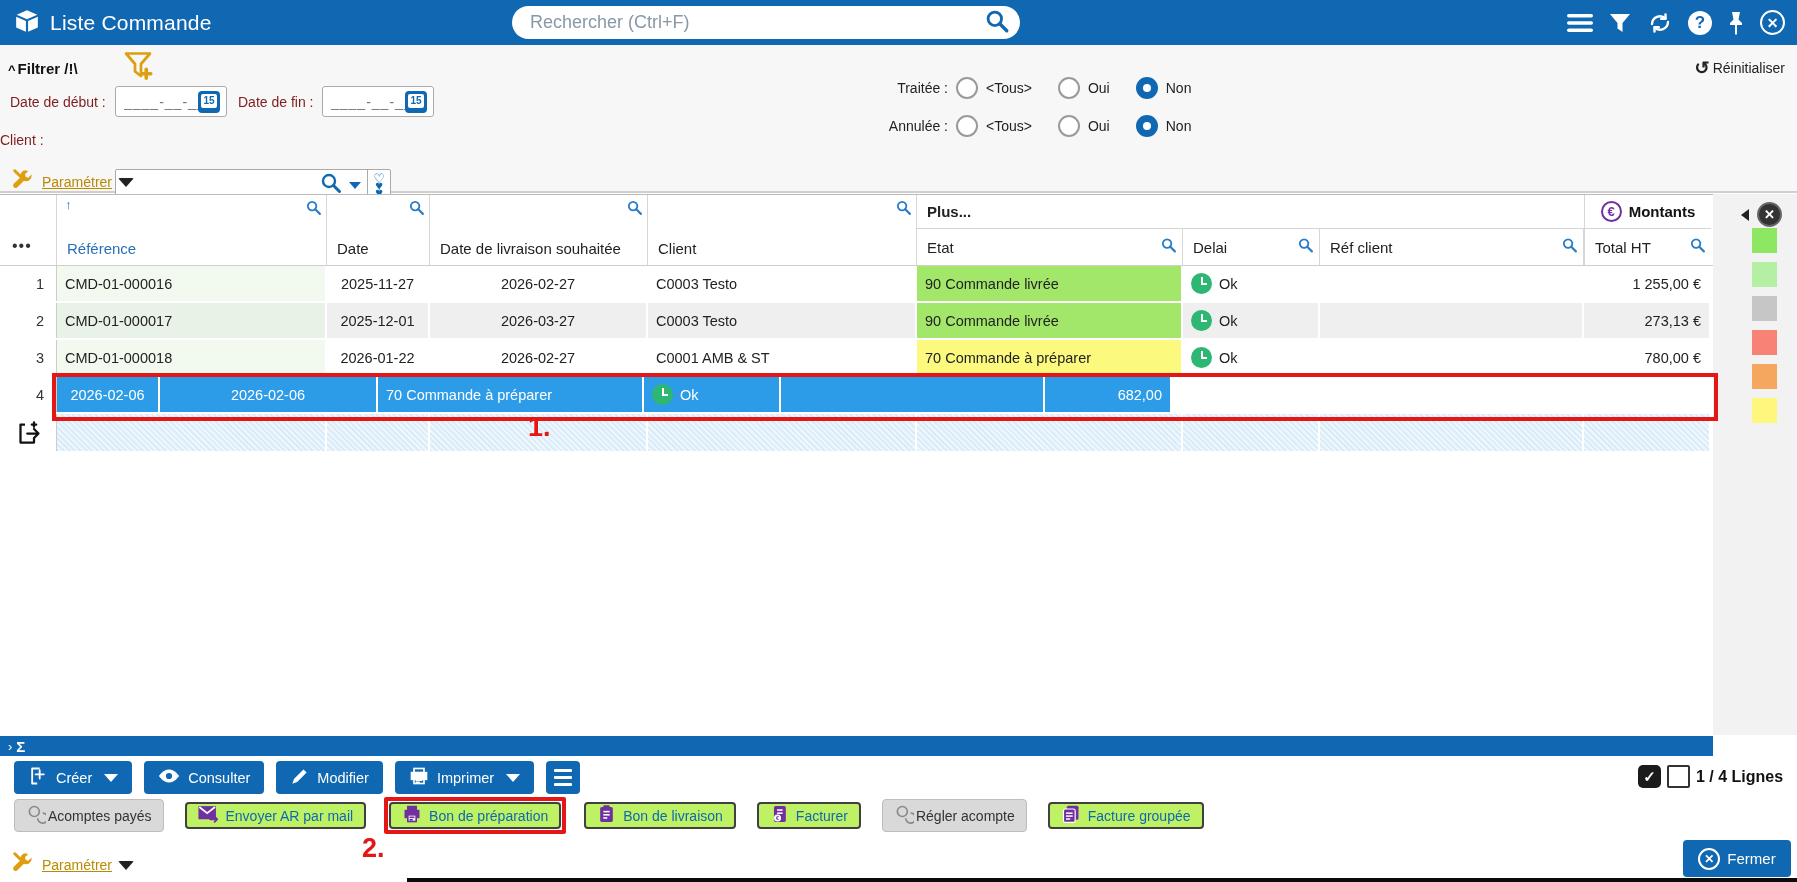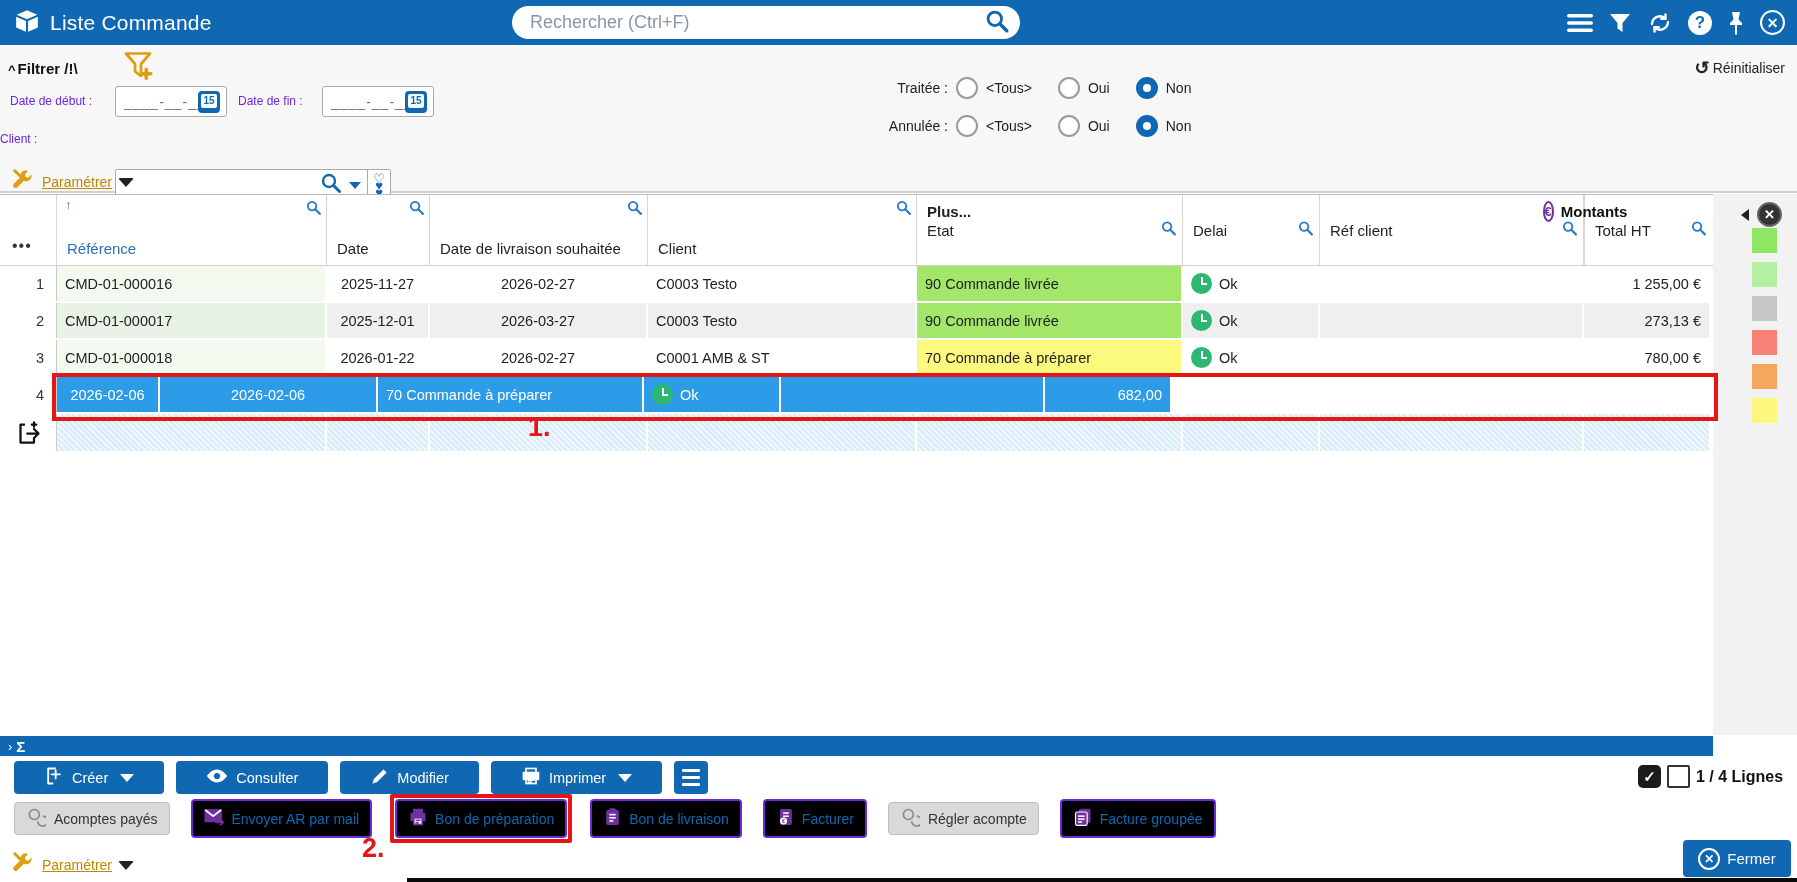--- a/index.html
+++ b/index.html
@@ -29,21 +29,21 @@
 
   
   .filterpanel { left:0; top:45px; width:1797px; height:148px; background:#f7f7f7;
     border-bottom:2px solid #cfcfcf; }
   .filtrer-label { position:absolute; left:8px; top:15px; font-weight:bold; font-size:15px; color:#111; }
   .caret-up { font-weight:bold; font-size:13px; margin-right:2px; }
   .funnel-add { position:absolute; left:120px; top:4px; }
   .reset-link { position:absolute; right:12px; top:12px; display:flex; align-items:center; gap:3px;
     font-size:14px; color:#222; cursor:pointer; }
   .reset-glyph { font-size:18px; font-weight:bold; }
-  .f-label { position:absolute; font-size:12px; color:#6d28d9; }
+  .f-label { position:absolute; font-size:14px; color:#7f1d1d; }
   .date-input { position:absolute; height:31px; background:#fff; border:1px solid #aaa;
     border-radius:3px; display:flex; align-items:center; padding:0 4px 0 8px; }
   .date-input input { width:74px; border:none; outline:none; font-size:14px; color:#555;
     background:transparent; font-family:"Liberation Sans", sans-serif; letter-spacing:1px;}
   .cal-icon { width:22px; height:22px; background:#1068b2; border-radius:4px; position:relative;
     display:flex; align-items:flex-end; justify-content:center; }
   .cal-icon .day { background:#fff; width:16px; height:14px; border-radius:2px; margin-bottom:5px;
     font-size:10px; color:#1068b2; font-weight:bold; display:flex; align-items:center; justify-content:center; }
   .client-input { position:absolute; left:115px; top:124px; width:276px; height:32px; background:#fff;
     border:1px solid #aaa; border-radius:2px; display:flex; align-items:center; padding-left:8px; }
@@ -66,21 +66,21 @@
 
   
   .tablewrap { left:0; top:194px; width:1713px; height:541px; background:#fff; }
   .thead { display:flex; border-top:1px solid #bbb; border-bottom:1px solid #cfcfcf; height:72px; background:#fff; }
   .hcell { position:relative; border-right:1px solid #d6d6d6; }
   .hcell .maglift { position:absolute; top:4px; right:4px; }
   .hcell .hlabel { position:absolute; left:10px; bottom:8px; font-size:15px; color:#222; }
   .hlabel.blue { color:#2a6fb8; }
   .sortarrow { position:absolute; left:8px; top:2px; color:#2a6fb8; font-size:13px; font-weight:bold; }
   .dots { position:absolute; left:12px; bottom:10px; font-size:16px; color:#333; letter-spacing:1px; }
-  .split { display:flex; flex-direction:row; }
+  .split { display:flex; flex-direction:column; }
   .split .toprow { height:34px; position:relative; border-bottom:1px solid #d6d6d6; }
   .split .subrow { flex:1; display:flex; }
   .subcell { position:relative; border-right:1px solid #d6d6d6; display:flex; align-items:center; }
   .subcell .hlabel2 { font-size:15px; color:#222; margin-left:10px; }
   .subcell .mag { position:absolute; right:5px; top:50%; transform:translateY(-50%); }
   .plus-label { position:absolute; left:10px; top:8px; font-weight:bold; font-size:15px; color:#222; }
   .montants-head { position:absolute; inset:0; display:flex; align-items:center; justify-content:center; gap:7px; }
   .euro-circle { width:21px; height:21px; border-radius:50%; border:2px solid #7030a0; color:#7030a0;
     font-size:13px; font-weight:bold; display:flex; align-items:center; justify-content:center; }
   .montants-label { font-weight:bold; font-size:15px; color:#111; }
@@ -130,39 +130,39 @@
   .red-rect { border:4px solid #e41616; background:transparent; pointer-events:none; z-index:50; }
   .red-num { color:#e41616; font-weight:bold; font-size:27px; z-index:51; }
 
   
   .sumbar { left:0; top:736px; width:1713px; height:20px; background:#1068b2; color:#fff;
     display:flex; align-items:center; padding-left:8px; gap:4px; }
   .sumbar .gt { font-size:13px; } .sumbar .sigma { font-size:15px; font-weight:bold; }
 
   .actions1 { left:14px; top:761px; display:flex; gap:12px; }
   .btn-blue { height:33px; background:#1068b2; color:#fff; border:none; border-radius:4px;
-    display:flex; align-items:center; gap:8px; padding:0 30px; font-size:14.5px; cursor:pointer;
+    display:flex; align-items:center; gap:8px; padding:0 14px; font-size:14.5px; cursor:pointer;
     font-family:"Liberation Sans", sans-serif; }
   .btn-blue .dd { width:0; height:0; border-left:7px solid transparent; border-right:7px solid transparent;
     border-top:8px solid #fff; margin-left:4px; }
   .btn-burger { width:34px; justify-content:center; padding:0; flex-direction:column; gap:4px; }
   .burger-bar { width:18px; height:3px; background:#fff; border-radius:1px; }
 
   .counter { left:1638px; top:765px; display:flex; align-items:center; gap:6px; }
   .cb-black { width:23px; height:23px; background:#1b1b1b; border-radius:5px; color:#fff;
     font-size:15px; font-weight:bold; display:flex; align-items:center; justify-content:center; }
   .cb-white { width:23px; height:23px; background:#fff; border:2px solid #333; border-radius:2px; }
   .counter .txt { font-weight:bold; font-size:16px; color:#111; }
 
   .actions2 { left:14px; top:799px; display:flex; gap:21px; align-items:center; }
-  .btn-white { height:39px; background:#000000; border:2px solid #6d28d9; color:#1068b2; border-radius:4px;
+  .btn-white { height:27px; background:#bef264; border:2px solid #404040; color:#1068b2; border-radius:4px;
     display:flex; align-items:center; gap:7px; padding:0 11px; font-size:14px; cursor:pointer;
     font-family:"Liberation Sans", sans-serif; }
   .btn-gray { height:33px; background:#d9d9d9; border:1px solid #bdbdbd; color:#333; border-radius:4px;
-    display:flex; align-items:center; gap:8px; padding:0 11px; font-size:14px;
+    display:flex; align-items:center; gap:2px; padding:0 11px; font-size:14px;
     font-family:"Liberation Sans", sans-serif; }
   .annotated2 { border:4px solid #e41616; border-radius:2px; padding:1px; margin:-5px -3px; }
 
   .fermer { left:1683px; top:840px; width:108px; height:37px; background:#1068b2; color:#fff;
     border:none; border-radius:4px; display:flex; align-items:center; justify-content:center; gap:7px;
     font-size:15px; cursor:pointer; font-family:"Liberation Sans", sans-serif; }
   .fermer .xo { width:22px; height:22px; border-radius:50%; border:2px solid #fff; font-size:12px;
     font-weight:bold; display:flex; align-items:center; justify-content:center; }
 
   .blackstrip { left:407px; top:878px; width:1390px; height:4px; background:#0a0a0a; }

